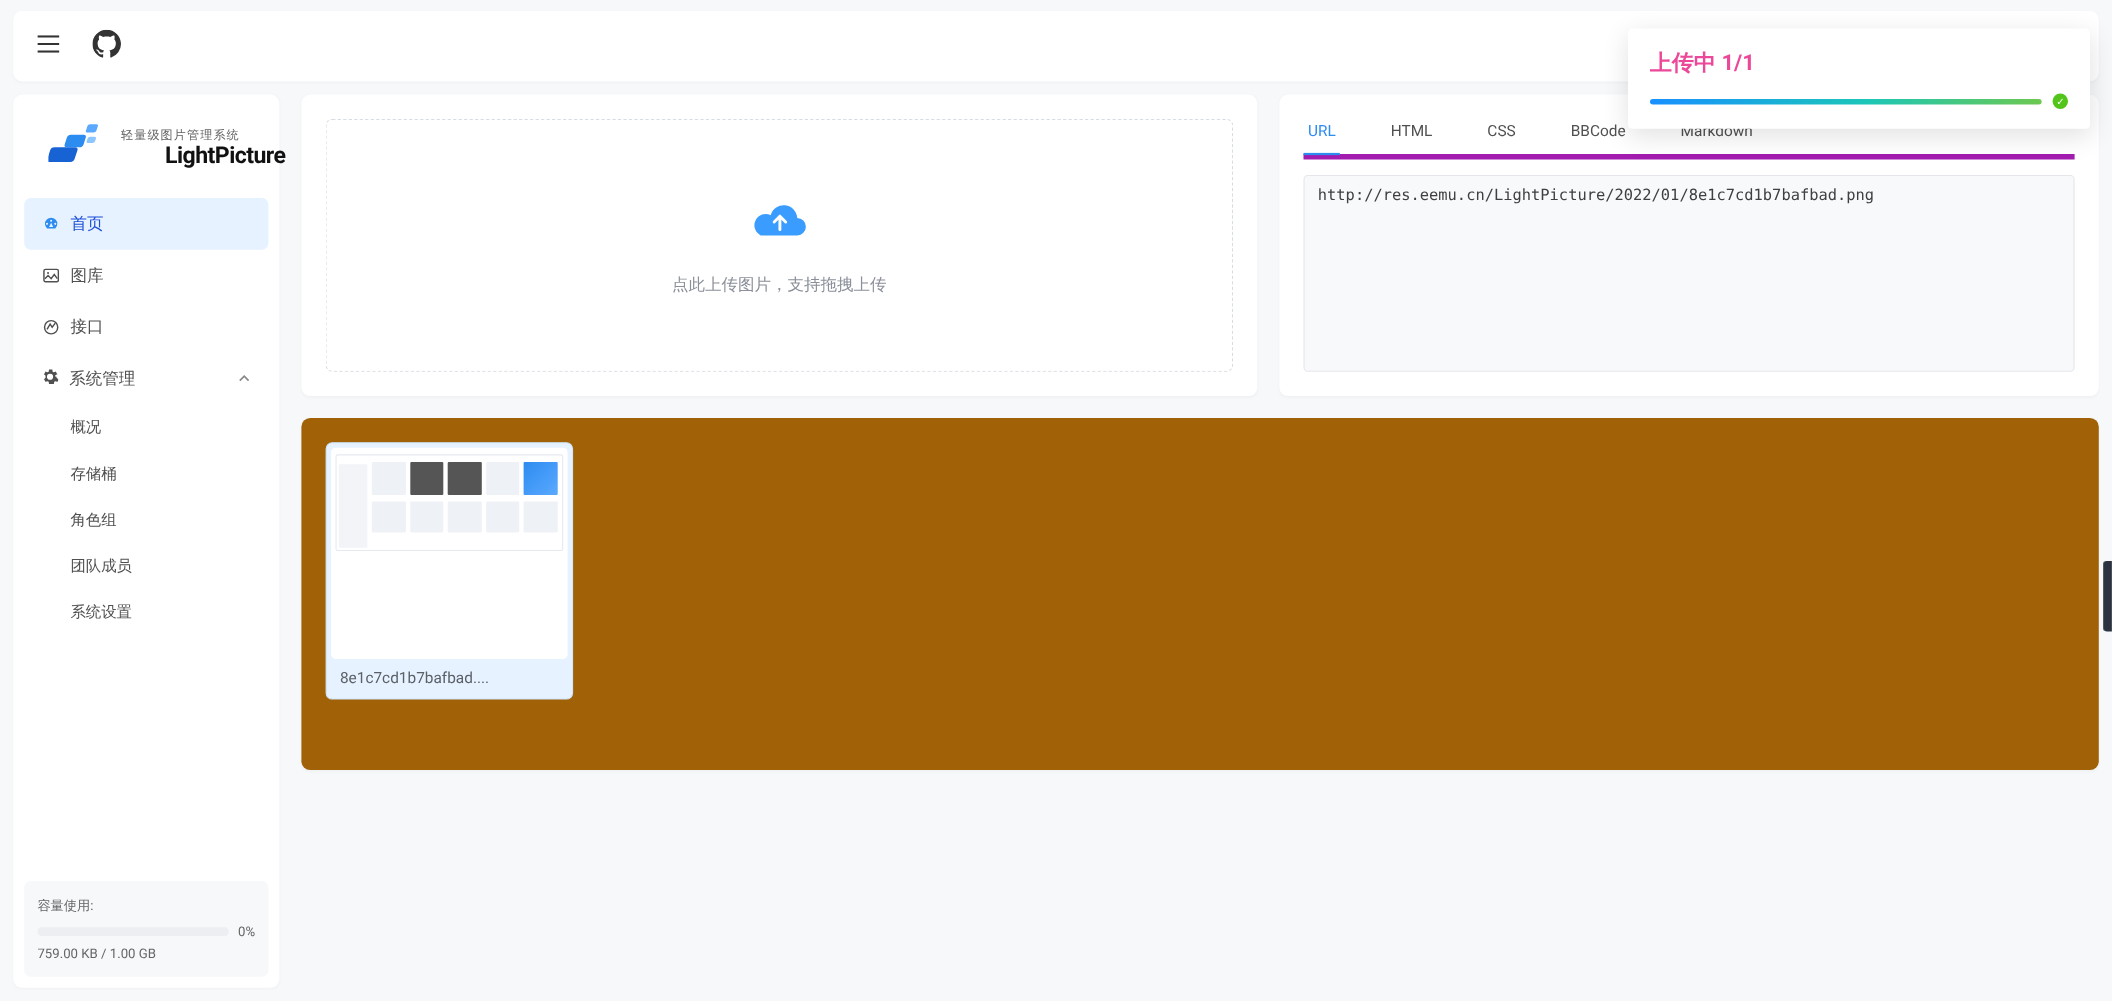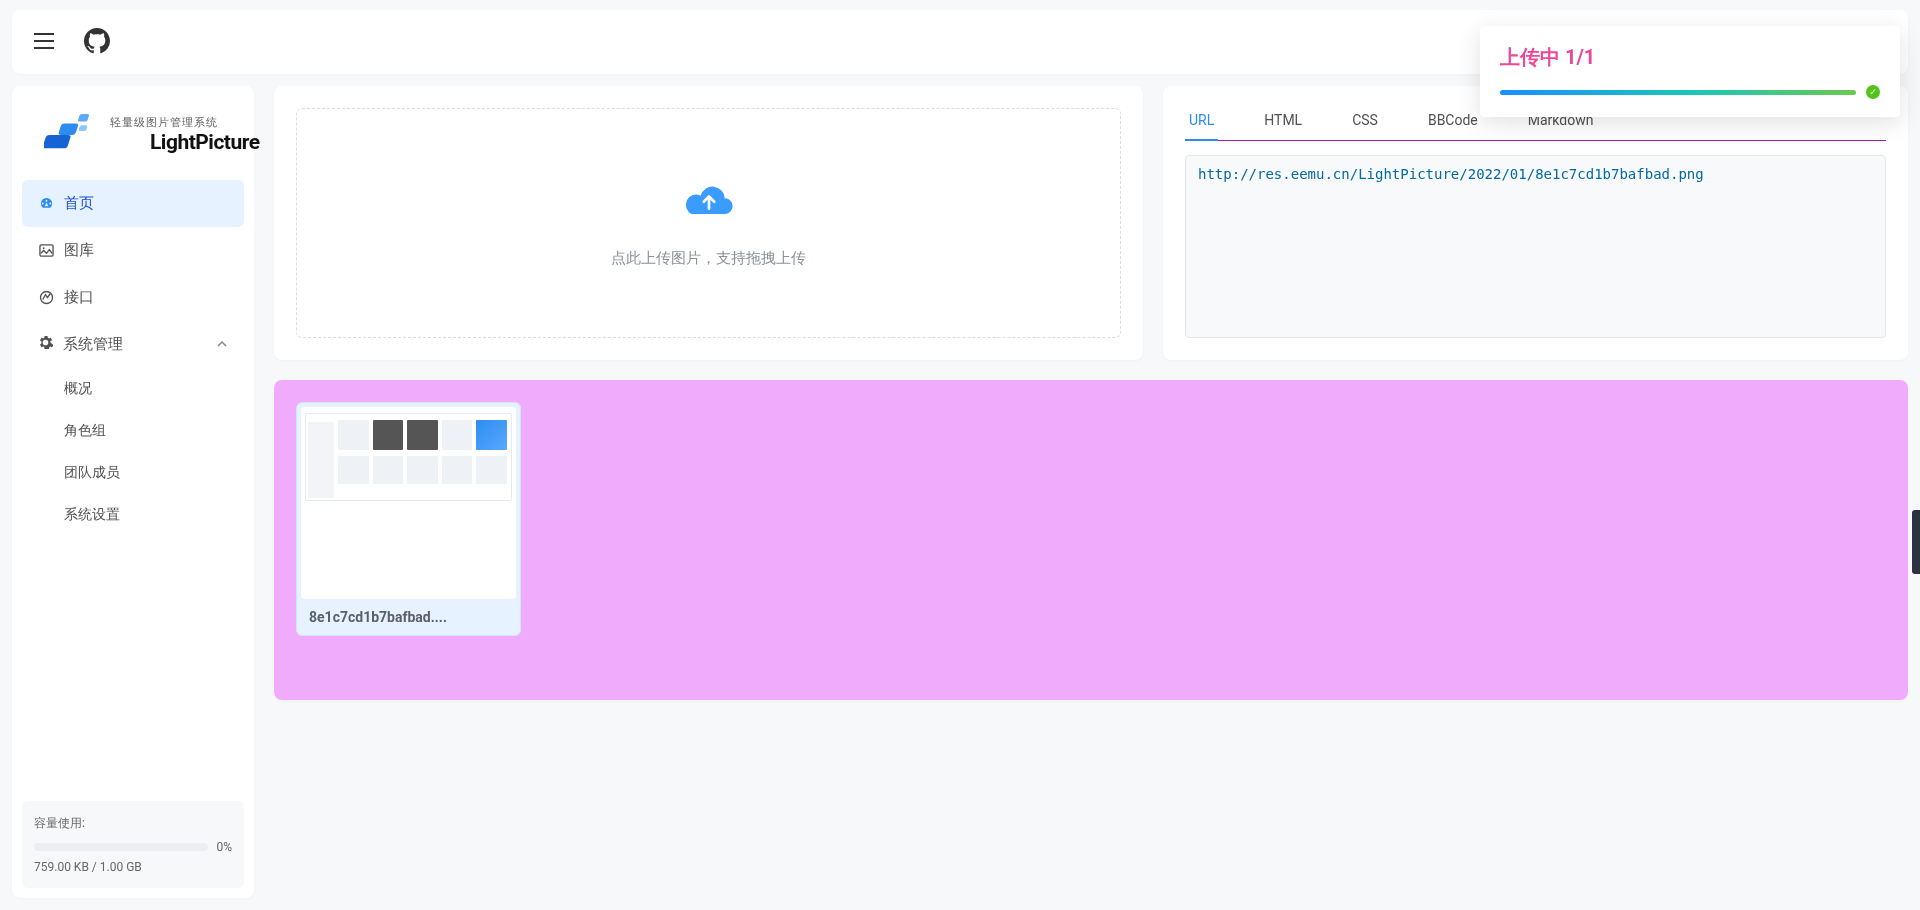--- a/index.html
+++ b/index.html
@@ -32,27 +32,27 @@
 .storage-text { font-size: 12px; color: #666; }
 
 .main { flex: 1; display: flex; flex-direction: column; gap: 20px; }
 .top-row { display: flex; gap: 20px; }
 .upload-card { flex: 1; background: #fff; border-radius: 8px; padding: 22px; box-shadow: 0 1px 3px rgba(0,0,0,0.03); }
 .upload-drop { border: 1px dashed #d8dde3; border-radius: 6px; height: 230px; display: flex; flex-direction: column; align-items: center; justify-content: center; gap: 24px; cursor: pointer; }
 .upload-cloud svg { width: 56px; height: 44px; }
 .upload-hint { color: #8a8f99; font-size: 15px; }
 
 .link-card { width: 745px; background: #fff; border-radius: 8px; padding: 16px 22px 22px 22px; box-shadow: 0 1px 3px rgba(0,0,0,0.03); display: flex; flex-direction: column; }
-.tabs { display: flex; gap: 42px; border-bottom: 1px solid #a21caf; }
+.tabs { display: flex; gap: 42px; border-bottom: 5px solid #a21caf; }
 .tab { padding: 10px 4px 12px 4px; cursor: pointer; font-size: 14px; color: #505050; position: relative; }
 .tab.active { color: #2d8cf0; }
 .tab.active::after { content: ""; position: absolute; left: 0; right: 0; bottom: -1px; height: 2px; background: #2d8cf0; }
-.link-textarea { margin-top: 14px; width: 100%; flex: 1; resize: none; border: 1px solid #e4e6ea; border-radius: 4px; background: #f8f9fb; padding: 10px 12px; font-family: ui-monospace, Menlo, Consolas, monospace; font-size: 14px; color: #0369a1; height: 158px; }
-
-.gallery-card { background: #f0abfc; border-radius: 8px; padding: 22px; box-shadow: 0 1px 3px rgba(0,0,0,0.03); min-height: 320px; font-weight: bold; }
+.link-textarea { margin-top: 14px; width: 100%; flex: 1; resize: none; border: 1px solid #e4e6ea; border-radius: 4px; background: #f8f9fb; padding: 10px 12px; font-family: ui-monospace, Menlo, Consolas, monospace; font-size: 14px; color: #404040; height: 158px; }
+
+.gallery-card { background: #a16207; border-radius: 8px; padding: 22px; box-shadow: 0 1px 3px rgba(0,0,0,0.03); min-height: 320px; }
 .thumb { width: 225px; background: #e6f2ff; border: 1px solid #cfe6ff; border-radius: 6px; padding: 4px; cursor: pointer; }
 .thumb-img { width: 100%; height: 192px; background: #fff; border-radius: 4px; display: flex; align-items: flex-start; justify-content: center; overflow: hidden; }
 .thumb-mini { width: 96%; height: 88px; margin-top: 6px; background: #fff; border: 1px solid #e6e9ef; border-radius: 2px; position: relative; }
 .thumb-mini-sidebar { position: absolute; left: 2px; top: 8px; width: 26px; bottom: 2px; background: #f2f4f8; border-radius: 1px; }
 .thumb-mini-toprow { position: absolute; left: 32px; top: 6px; right: 4px; height: 30px; display: flex; gap: 4px; }
 .mini-box { flex: 1; background: #eef1f6; border-radius: 1px; }
 .mini-box.accent { background: linear-gradient(135deg,#2d8cf0,#5aa9ff); }
 .mini-dark { background: #555; }
 .thumb-mini-bottomrow { position: absolute; left: 32px; top: 42px; right: 4px; height: 28px; display: flex; gap: 4px; }
 .thumb-label { padding: 10px 8px 6px 8px; font-size: 14px; color: #5b6067; white-space: nowrap; overflow: hidden; text-overflow: ellipsis; }
@@ -134,20 +134,21 @@
           <span class="nav-icon"><svg width="15" height="15" viewBox="0 0 16 16">
                 <path fill="#505050" d="M8 5a3 3 0 100 6 3 3 0 000-6zm6.4 3c0 .34-.3.67-.08 1l1.4 1.1c.13.1.16.28.8.42l-1.33 2.3c-.8.14-.26.2-.4.14l-1.65-.66c-.34.26-.72.48-1.12.64l-.25 1.76c-.2.16-.16.28-.32.28H7.27c-.16 0-.3-.12-.32-.28l-.25-1.76c-.4-.16-.78-.38-1.12-.64l-1.65.66c-.14.06-.32 0-.4-.14l-1.33-2.3c-.08-.14-.05-.32.08-.42l1.4-1.1c-.05-.33-.08-.66-.08-1s.03-.67.08-1l-1.4-1.1c-.13-.1-.16-.28-.08-.42l1.33-2.3c.08-.14.26-.2.4-.14l1.65.66c.34-.26.72-.48 1.12-.64l.25-1.76c.02-.16.16-.28.32-.28h2.66c.16 0 .3.12.32.28l.25 1.76c.4.16.78.38 1.12.64l1.65-.66c.14-.6.32 0 .4.14l1.33 2.3c.8.14.5.32-.8.42l-1.4 1.1c.5.33.8.66.08 1z"></path>
               </svg></span>
           <span>系统管理</span>
         </span>
         <span><svg width="12" height="12" viewBox="0 0 12 12">
               <path d="M2 8l4-4 4 4" fill="none" stroke="#888" stroke-width="1.5"></path>
             </svg></span>
       </div>
       <div class="nav-sub"><span>概况</span></div>
+      <div class="nav-sub"><span>存储桶</span></div>
       <div class="nav-sub"><span>角色组</span></div>
       <div class="nav-sub"><span>团队成员</span></div>
       <div class="nav-sub"><span>系统设置</span></div>
     </nav>
     <div class="storage-box">
       <div>容量使用:</div>
       <div class="storage-bar-wrap">
         <div class="storage-bar"></div>
         <span class="storage-pct">0%</span>
       </div>

